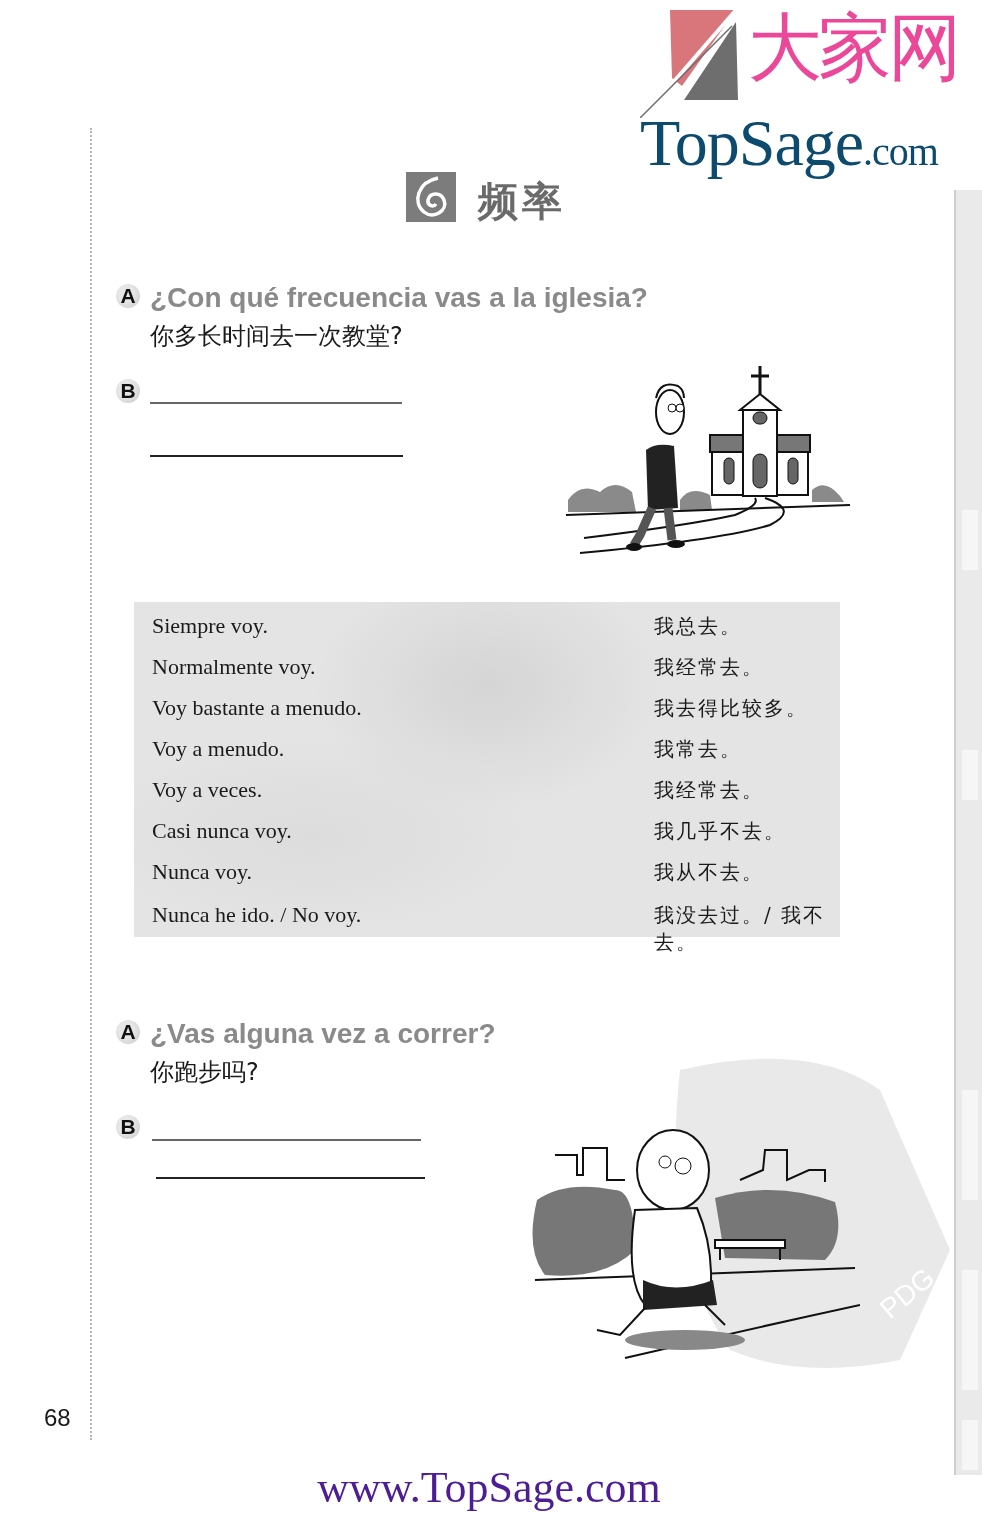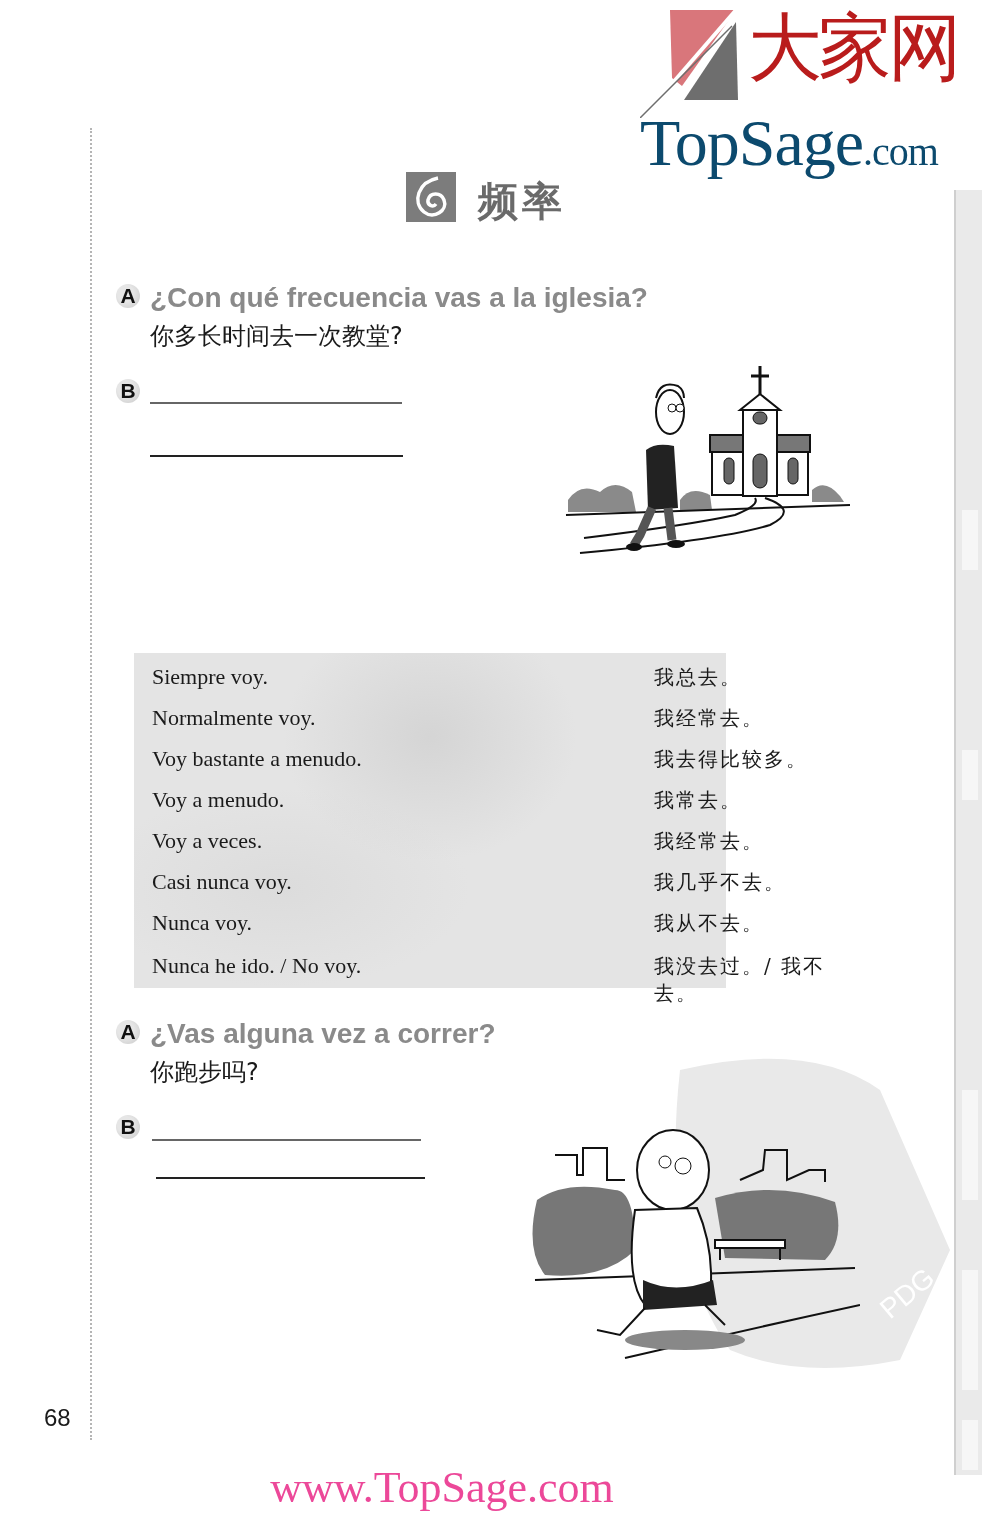--- a/index.html
+++ b/index.html
@@ -21,21 +21,21 @@
   
   .margin-line {
     left: 90px; top: 128px; width: 0; height: 1312px;
     border-left: 2px dotted #b5b5b5;
   }
 
   
   .wm-logo { left: 640px; top: 8px; width: 100px; height: 110px; }
   .wm-cn {
     left: 748px; top: 10px; font-family: "DejaVu Serif", serif;
-    font-size: 74px; color: #b91c1c; letter-spacing: -4px; line-height: 1;
+    font-size: 74px; color: #ec4899; letter-spacing: -4px; line-height: 1;
   }
   .wm-en {
     left: 640px; top: 110px; font-family: "Liberation Serif", serif;
     font-size: 66px; color: #0c4a6e; line-height: 1; letter-spacing: -1px;
   }
   .wm-en small { font-size: 40px; }
 
   
   .sec-icon {
     left: 406px; top: 172px; width: 50px; height: 50px; background: #7c7c7c;
@@ -50,21 +50,21 @@
     width: 24px; height: 24px; border-radius: 50%;
     background: radial-gradient(circle at 40% 40%, #e6e6e6 40%, #c8c8c8 100%);
     font-weight: bold; font-size: 21px; line-height: 24px; text-align: center; color: #111;
   }
   .q-es { font-size: 28px; color: #8a8a8a; font-weight: bold; }
   .q-cn { font-family: "DejaVu Sans", sans-serif; font-size: 24px; color: #1a1a1a; text-align: center; }
   .line { height: 0; border-top: 2px solid #222; }
 
   
   .phrase-box {
-    left: 134px; top: 653px; width: 592px; height: 335px;
+    left: 134px; top: 602px; width: 706px; height: 335px;
     background: #e4e4e4;
     background-image:
       radial-gradient(ellipse at 50% 25%, rgba(200,200,200,0.55) 0%, rgba(228,228,228,0) 35%),
       radial-gradient(ellipse at 25% 70%, rgba(210,210,210,0.45) 0%, rgba(228,228,228,0) 30%);
   }
   .phrase-row { position: absolute; left: 0; width: 706px; height: 41px; }
   .phrase-es {
     position: absolute; left: 18px; top: 0;
     font-family: "Liberation Serif", serif; font-size: 22px; color: #1a1a1a;
   }
@@ -72,21 +72,21 @@
     position: absolute; left: 476px; top: 0;
     font-family: "DejaVu Serif", serif; font-size: 20px; color: #1a1a1a; letter-spacing: 2px; margin-left: 44px;
   }
 
   
   .illus { position: absolute; }
 
   .page-num { left: 44px; top: 1404px; font-size: 24px; color: #1a1a1a; }
   .footer-url {
     left: 0; width: 884px; top: 1462px; text-align: center;
-    font-family: "Liberation Serif", serif; font-size: 44px; color: #ec4899;
+    font-family: "Liberation Serif", serif; font-size: 44px; color: #4c1d95; padding-left: 47px;
   }
 </style>
 </head>
 <body>
 
 <div class="abs right-strip">
   <div class="blk" style="top:320px;height:60px"></div>
   <div class="blk" style="top:560px;height:50px"></div>
   <div class="blk" style="top:900px;height:110px"></div>
   <div class="blk" style="top:1080px;height:120px"></div>

